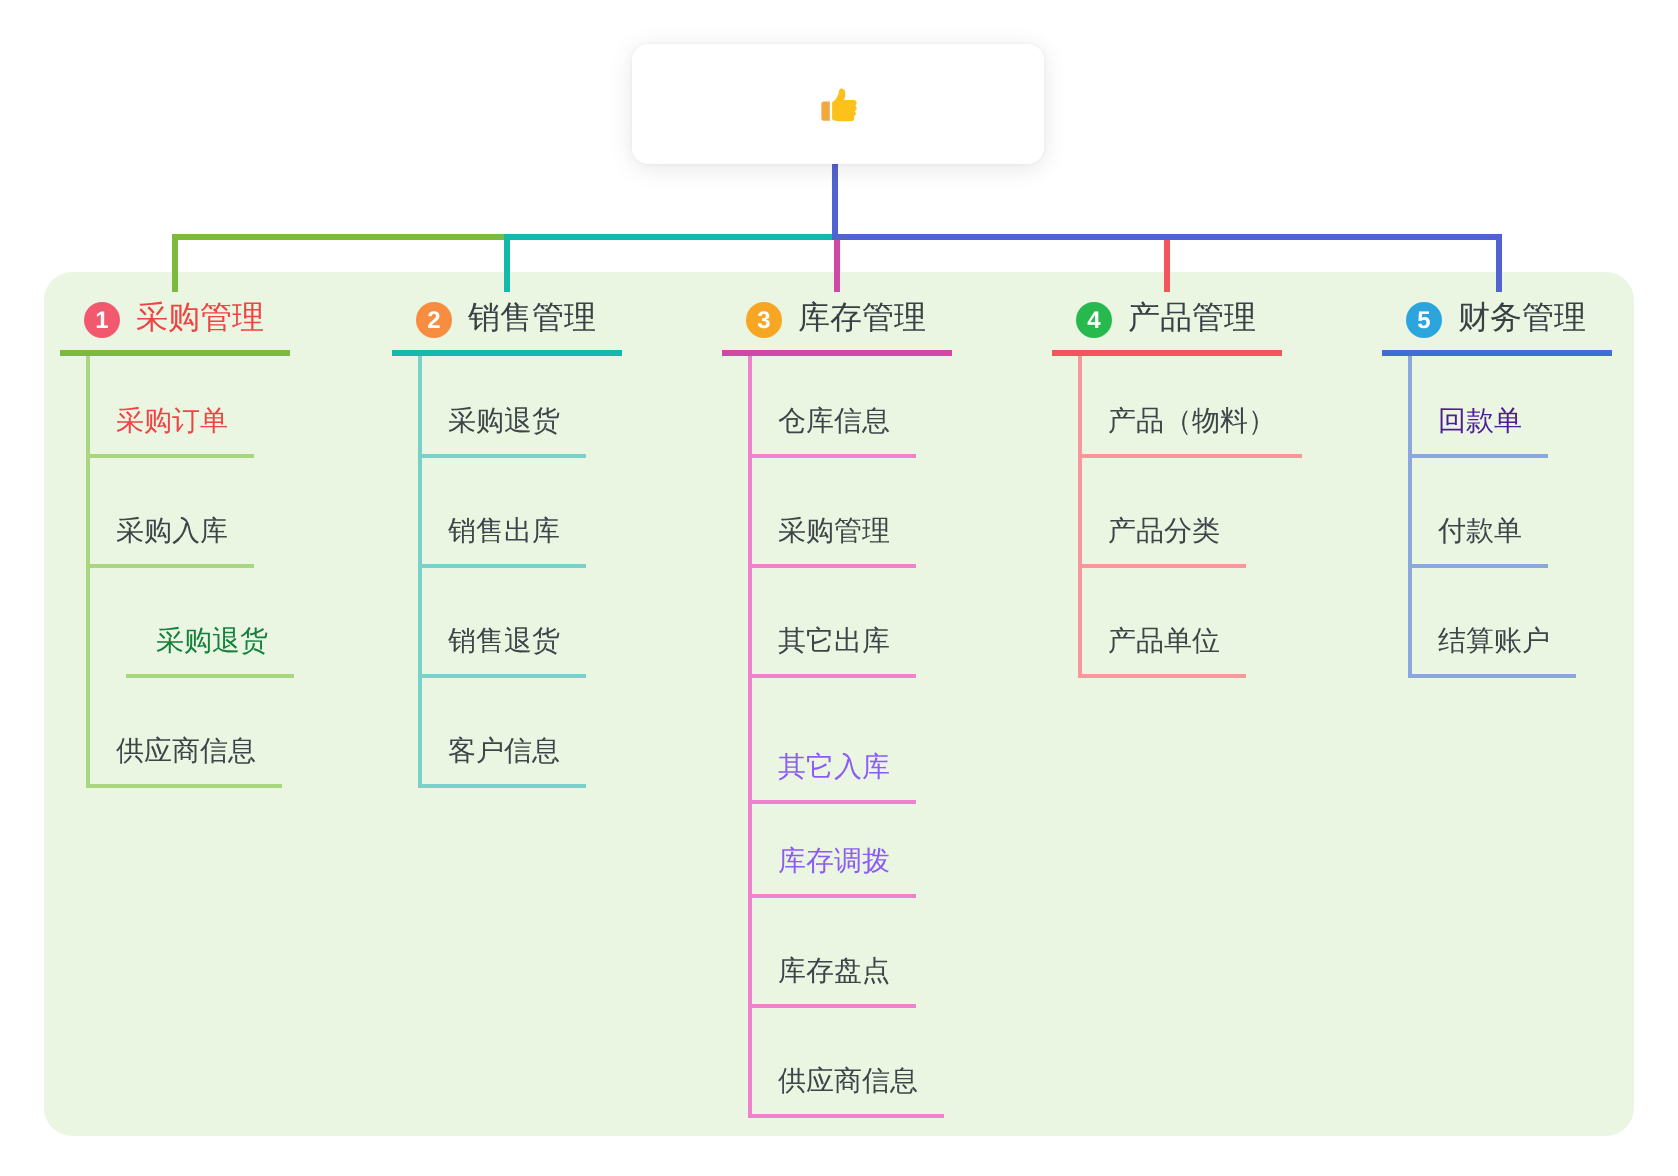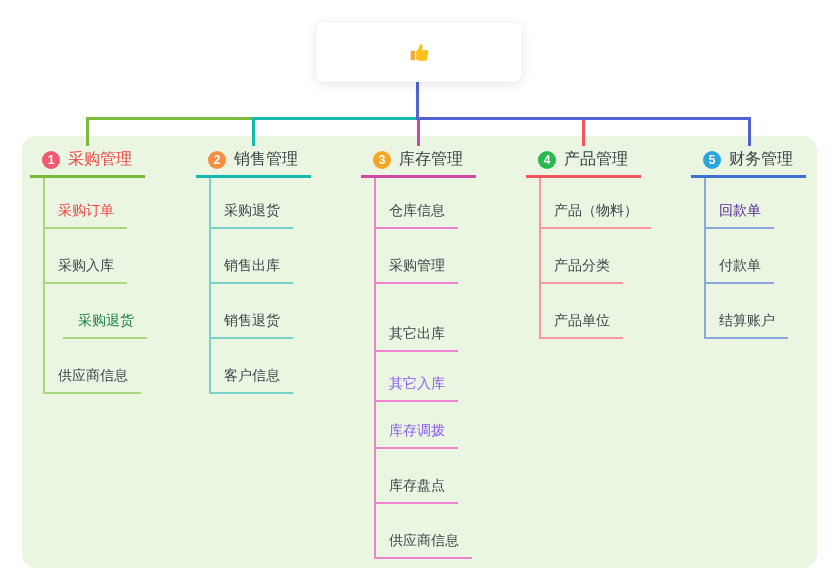--- a/index.html
+++ b/index.html
@@ -89,21 +89,21 @@
       <div class="child-node" style="left: 209px; top: 252px; border-bottom: 2px solid rgb(121, 210, 201); color: rgb(63, 68, 73);">销售出库</div>
       <div class="child-node" style="left: 209px; top: 307px; border-bottom: 2px solid rgb(121, 210, 201); color: rgb(63, 68, 73);">销售退货</div>
       <div class="child-node" style="left: 209px; top: 362px; border-bottom: 2px solid rgb(121, 210, 201); color: rgb(63, 68, 73);">客户信息</div>
       <div class="topic" style="left: 361px; top: 144px; width: 115px; border-bottom: 3px solid rgb(207, 72, 166);">
         <div class="badge" style="background: rgb(246, 166, 35);">3</div>
         <div class="topic-label" style="color: rgb(59, 64, 69);">库存管理</div>
       </div>
       <div class="spine" style="left: 374px; top: 178px; height: 381px; background: rgb(239, 130, 205);"></div>
       <div class="child-node" style="left: 374px; top: 197px; border-bottom: 2px solid rgb(239, 130, 205); color: rgb(63, 68, 73);">仓库信息</div>
       <div class="child-node" style="left: 374px; top: 252px; border-bottom: 2px solid rgb(239, 130, 205); color: rgb(63, 68, 73);">采购管理</div>
-      <div class="child-node" style="left: 374px; top: 307px; border-bottom: 2px solid rgb(239, 130, 205); color: rgb(63, 68, 73); margin-top: 13px;">其它出库</div>
+      <div class="child-node" style="left: 374px; top: 307px; border-bottom: 2px solid rgb(239, 130, 205); color: rgb(63, 68, 73);">其它出库</div>
       <div class="child-node" style="left: 374px; top: 370px; border-bottom: 2px solid rgb(239, 130, 205); color: #8b5cf6;">其它入库</div>
       <div class="child-node" style="left: 374px; top: 417px; border-bottom: 2px solid rgb(239, 130, 205); color: #8b5cf6;">库存调拨</div>
       <div class="child-node" style="left: 374px; top: 472px; border-bottom: 2px solid rgb(239, 130, 205); color: rgb(63, 68, 73);">库存盘点</div>
       <div class="child-node" style="left: 374px; top: 527px; border-bottom: 2px solid rgb(239, 130, 205); color: rgb(63, 68, 73);">供应商信息</div>
       <div class="topic" style="left: 526px; top: 144px; width: 115px; border-bottom: 3px solid rgb(244, 84, 92);">
         <div class="badge" style="background: rgb(39, 185, 78);">4</div>
         <div class="topic-label" style="color: rgb(59, 64, 69);">产品管理</div>
       </div>
       <div class="spine" style="left: 539px; top: 178px; height: 161px; background: rgb(248, 152, 157);"></div>
       <div class="child-node" style="left: 539px; top: 197px; border-bottom: 2px solid rgb(248, 152, 157); color: rgb(63, 68, 73);">产品（物料）</div>

